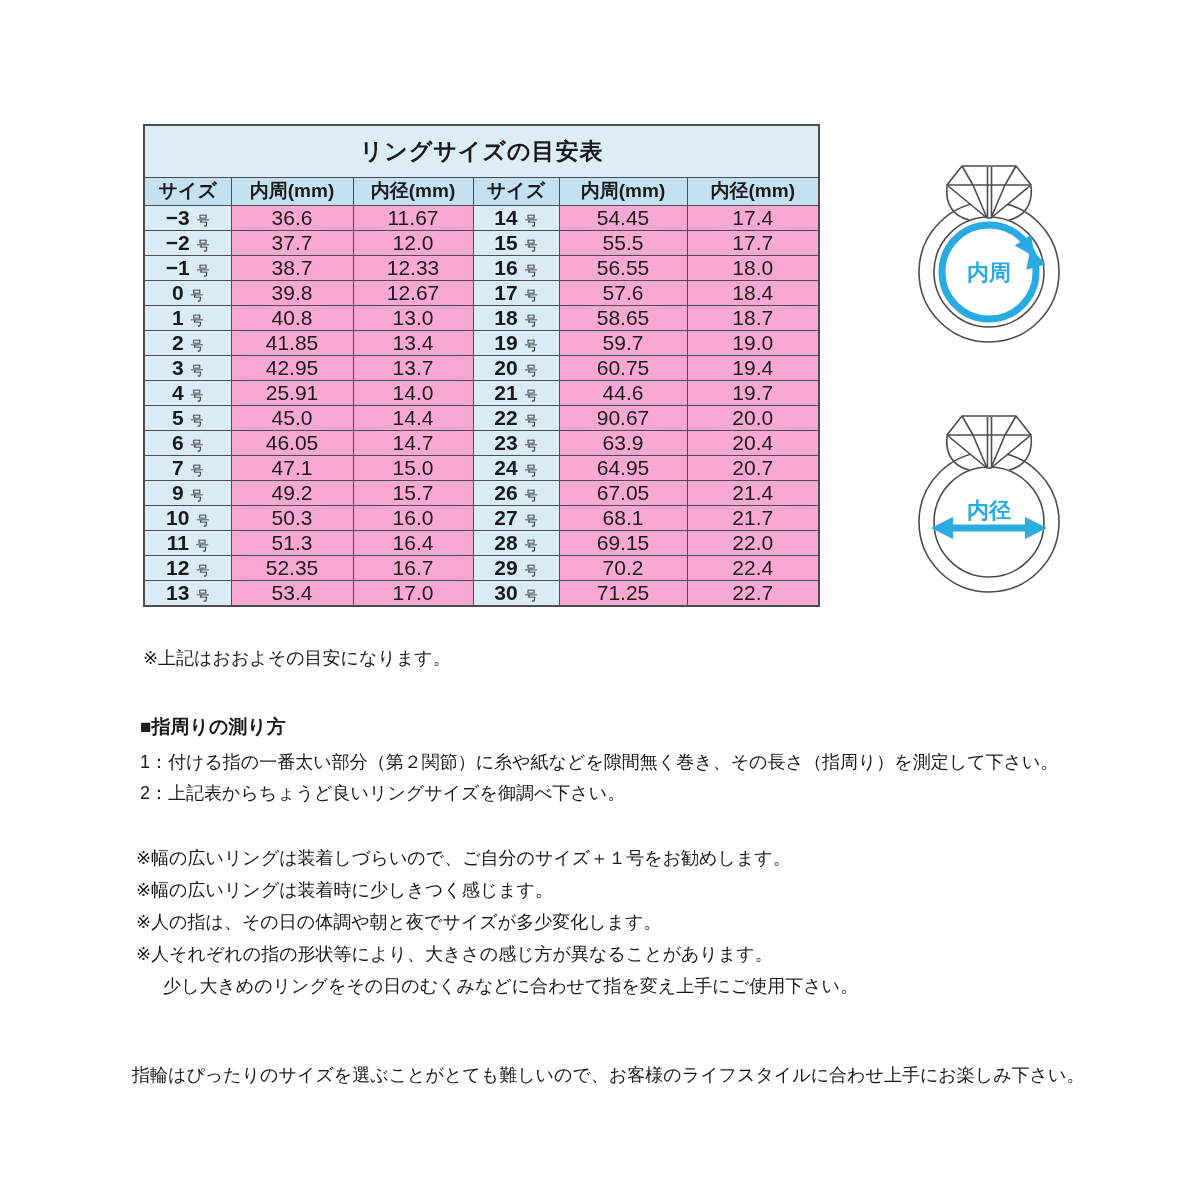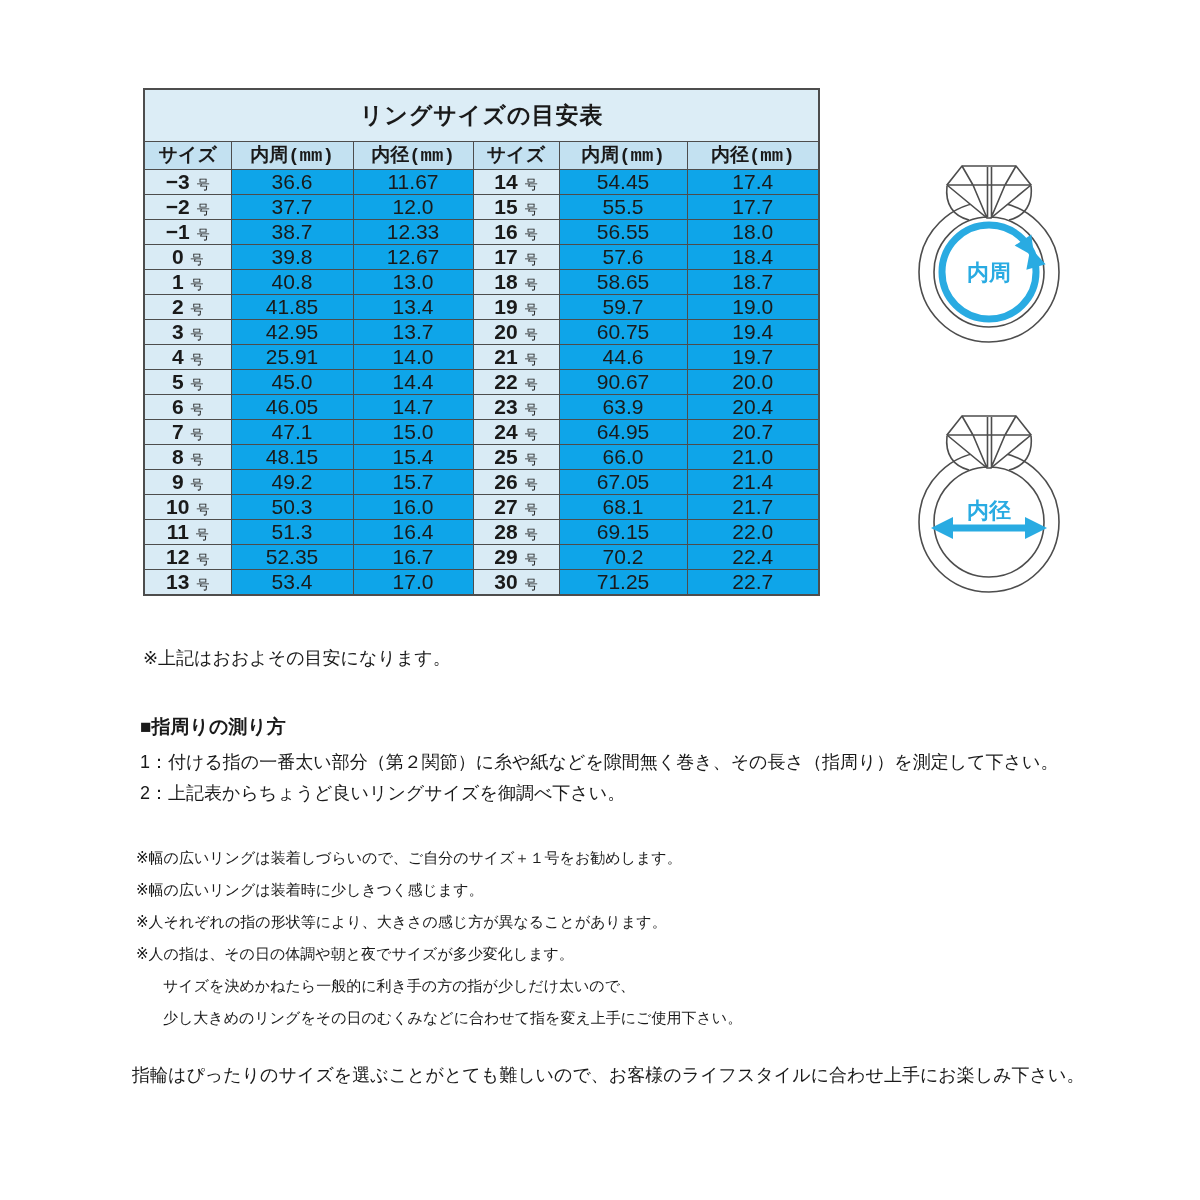--- a/index.html
+++ b/index.html
@@ -18,34 +18,35 @@
     color:var(--text);
   }
   .page{position:absolute;inset:0;}
 
   
   .ring-table-wrap{position:absolute;left:143px;top:88px;}
   table.ring-table{
     border-collapse:collapse;table-layout:fixed;
     width:675px;height:424px;
     border:2px solid var(--border);
-    background:#0ea5e9;
+    background:#f9a8d4;
+    margin-top:36px;
   }
   .ring-table td,.ring-table th{
     border:1px solid var(--border);
     text-align:center;vertical-align:middle;
     overflow:hidden;white-space:nowrap;
   }
   tr.title-row td{
     height:52px;background:var(--table-title-bg);
     font-size:23px;font-weight:bold;letter-spacing:1px;
   }
   tr.head-row th{
     height:28px;background:var(--table-header-bg);
-    font-size:19px;font-weight:bold;font-family:Liberation Mono, monospace;
+    font-size:19px;font-weight:bold;
   }
   tbody td{font-size:21px;}
   tbody td.size-cell{background:var(--table-size-bg);}
   td.size-cell .num{font-weight:bold;font-size:21px;}
   td.size-cell .unit{font-size:13px;font-weight:normal;margin-left:7px;}
 
   .table-note{
     position:absolute;left:143px;top:646px;width:675px;
     font-size:18px;
   }
@@ -64,21 +65,21 @@
 
   
   .measure-heading{
     position:absolute;left:140px;top:714px;
     font-size:19px;font-weight:bold;
   }
   .step-line{position:absolute;left:140px;font-size:18px;line-height:20px;}
   .step-1{top:752px;}
   .step-2{top:783px;}
   .notes-block{position:absolute;left:136px;top:842px;}
-  .note-line{font-size:15px;line-height:32px;height:32px;}
+  .note-line{font-size:18px;line-height:32px;height:32px;}
   .note-line.indent{padding-left:27px;}
   .footer-note{position:absolute;left:132px;top:1063px;font-size:18px;}
 </style>
 </head>
 <body>
 
 <div class="page">
 
   <div class="ring-table-wrap">
     <table class="ring-table">
@@ -186,28 +187,20 @@
           </tr>
           <tr>
             <td class="size-cell"><span class="num">7</span><span class="unit">号</span></td>
             <td>47.1</td>
             <td>15.0</td>
             <td class="size-cell"><span class="num">24</span><span class="unit">号</span></td>
             <td>64.95</td>
             <td>20.7</td>
           </tr>
           <tr>
-            <td class="size-cell"><span class="num">8</span><span class="unit">号</span></td>
-            <td>48.15</td>
-            <td>15.4</td>
-            <td class="size-cell"><span class="num">25</span><span class="unit">号</span></td>
-            <td>66.0</td>
-            <td>21.0</td>
-          </tr>
-          <tr>
             <td class="size-cell"><span class="num">9</span><span class="unit">号</span></td>
             <td>49.2</td>
             <td>15.7</td>
             <td class="size-cell"><span class="num">26</span><span class="unit">号</span></td>
             <td>67.05</td>
             <td>21.4</td>
           </tr>
           <tr>
             <td class="size-cell"><span class="num">10</span><span class="unit">号</span></td>
             <td>50.3</td>
@@ -280,21 +273,20 @@
     <text x="86" y="112" text-anchor="middle" class="blue-text">内径</text>
   </svg>
 
   <div class="measure-heading">■指周りの測り方</div>
   <div class="step-line step-1">1：付ける指の一番太い部分（第２関節）に糸や紙などを隙間無く巻き、その長さ（指周り）を測定して下さい。</div>
   <div class="step-line step-2">2：上記表からちょうど良いリングサイズを御調べ下さい。</div>
 
   <div class="notes-block">
       <div class="note-line">※幅の広いリングは装着しづらいので、ご自分のサイズ＋１号をお勧めします。</div>
       <div class="note-line">※幅の広いリングは装着時に少しきつく感じます。</div>
+      <div class="note-line">※人の指は、その日の体調や朝と夜でサイズが多少変化します。</div>
       <div class="note-line">※人それぞれの指の形状等により、大きさの感じ方が異なることがあります。</div>
-      <div class="note-line">※人の指は、その日の体調や朝と夜でサイズが多少変化します。</div>
-      <div class="note-line indent">サイズを決めかねたら一般的に利き手の方の指が少しだけ太いので、</div>
       <div class="note-line indent">少し大きめのリングをその日のむくみなどに合わせて指を変え上手にご使用下さい。</div>
     </div>
 
   <div class="footer-note">指輪はぴったりのサイズを選ぶことがとても難しいので、お客様のライフスタイルに合わせ上手にお楽しみ下さい。</div>
 
 </div>
 
 </body></html>

